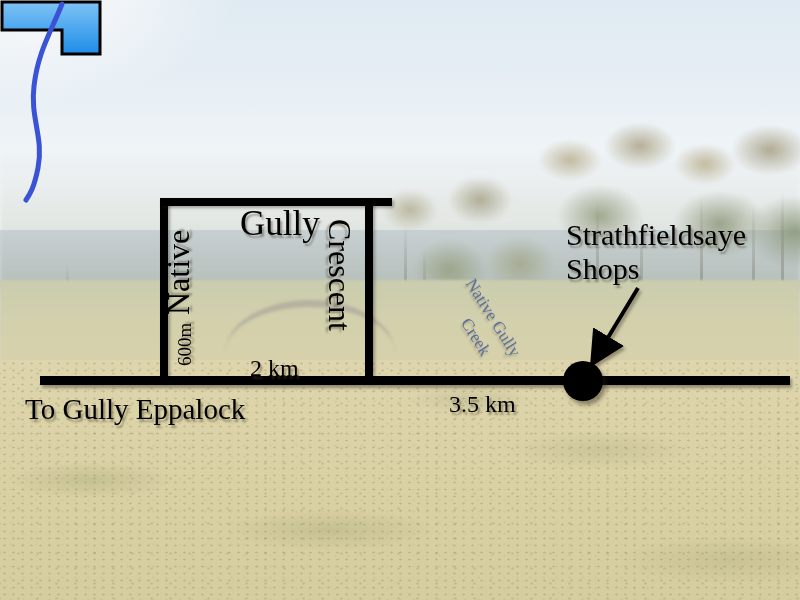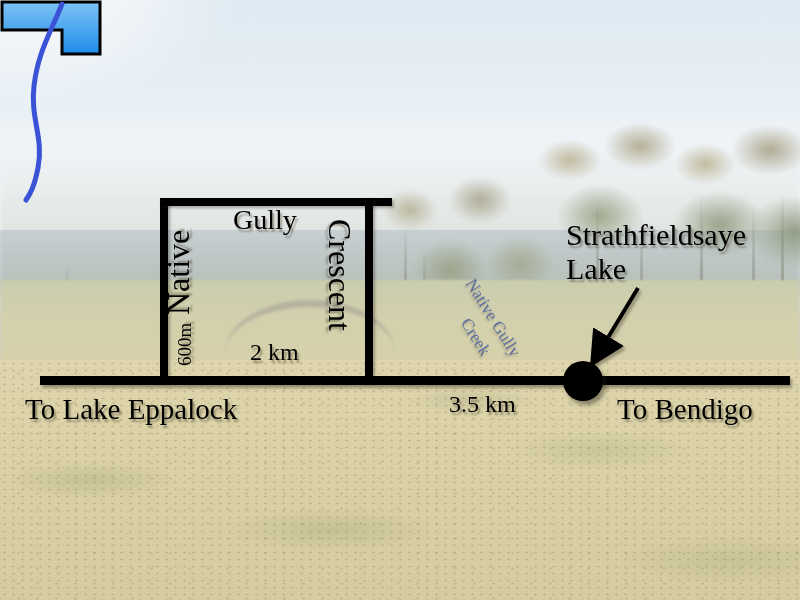--- a/index.html
+++ b/index.html
@@ -164,30 +164,30 @@
   }
 
   
   .lbl {
     position: absolute;
     color: #000;
     white-space: nowrap;
     text-shadow: 2px 3px 2px rgba(70,62,45,0.45);
     line-height: 1;
   }
-  .lbl-gully     { left: 233px; top: 206px; font-size: 28px; }
+  .lbl-gully     { left: 240px; top: 206px; font-size: 35px; }
   .lbl-native    { left: 162px; top: 203px; font-size: 32px;
                    transform: rotate(-90deg); transform-origin: 0 0;
                    margin-top: 112px; }
   .lbl-crescent  { left: 356px; top: 219px; font-size: 32px;
                    transform: rotate(90deg); transform-origin: 0 0; }
   .lbl-600m      { left: 175px; top: 306px; font-size: 19px;
                    transform: rotate(-90deg); transform-origin: 0 0;
                    margin-top: 60px; }
-  .lbl-2km       { left: 250px; top: 340px; font-size: 24px; }
+  .lbl-2km       { left: 250px; top: 356px; font-size: 24px; }
   .lbl-85km      { left: 449px; top: 392px; font-size: 24px; }
   .lbl-eppalock  { left: 25px;  top: 395px; font-size: 29px; }
   .lbl-bendigo   { left: 617px; top: 395px; font-size: 29px; }
   .lbl-shops {
     left: 566px; top: 218px; font-size: 30px;
     text-align: left; width: 196px; white-space: normal; line-height: 1.12;
   }
   .lbl-creek {
     position: absolute;
     left: 438px; top: 300px;
@@ -295,26 +295,25 @@
     <div class="shops-dot"></div>
 
     <div class="lbl lbl-native">Native</div>
     <div class="lbl lbl-gully">Gully</div>
     <div class="lbl lbl-crescent">Crescent</div>
 
     <div class="lbl lbl-600m">600m</div>
     <div class="lbl lbl-2km">2 km</div>
     <div class="lbl lbl-85km">3.5 km</div>
 
-    <div class="lbl lbl-eppalock">To Lake Eppalock</div>
-    <div class="lbl lbl-bendigo">To Bendigo</div>
+    <div class="lbl lbl-eppalock">To Gully Eppalock</div>
 
     <div class="lbl lbl-shops">
       <span>Strathfieldsaye</span><br>
-      <span>Lake</span>
+      <span>Shops</span>
     </div>
 
     <div class="lbl-creek">
       <span class="l1">Native Gully</span>
       <span class="l2">Creek</span>
     </div>
 
   </div>
 </div>
 

